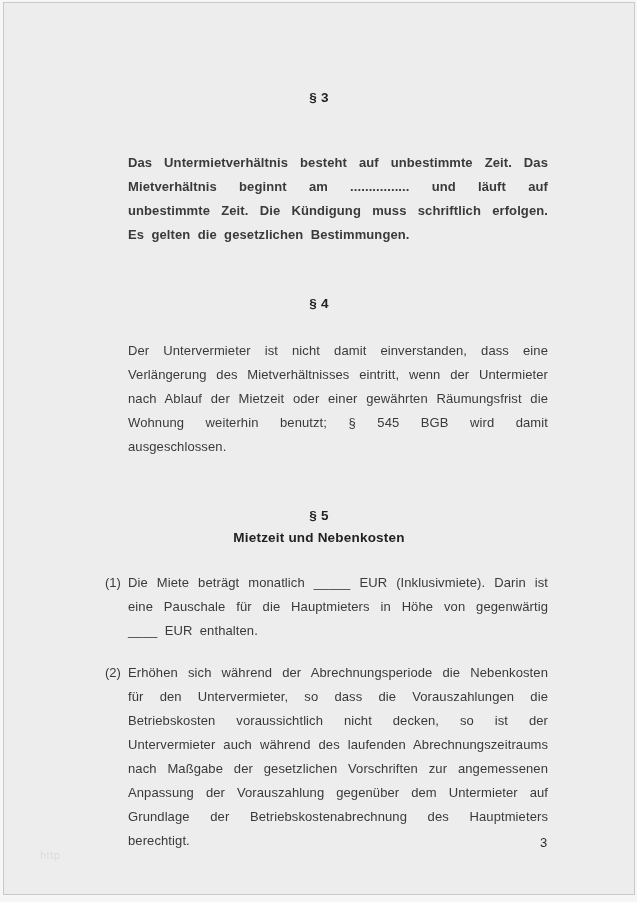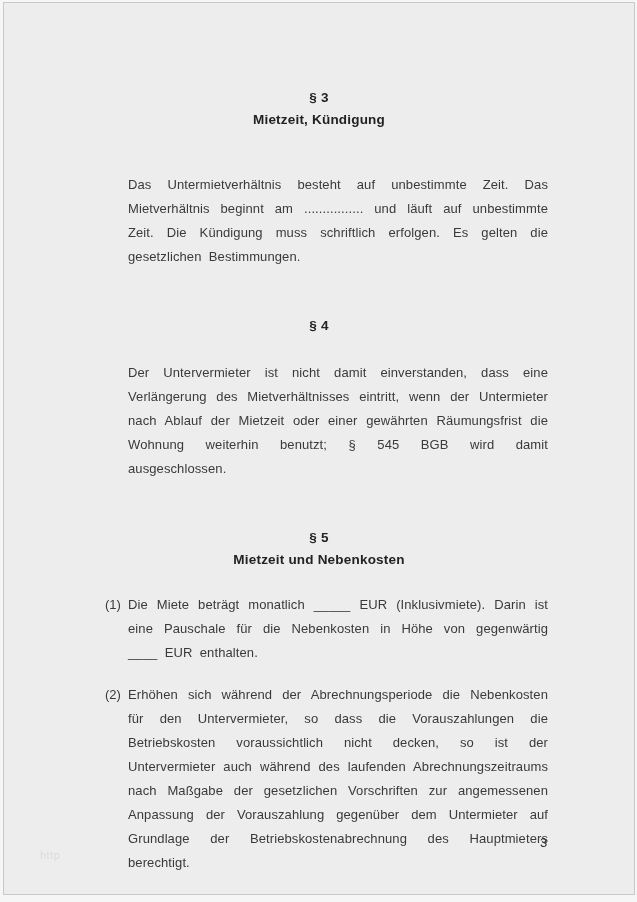--- a/index.html
+++ b/index.html
@@ -47,21 +47,21 @@
   .para {
     margin: 0 0 0 23px;
     font-size: 13px;
     line-height: 24px;
     text-align: justify;
     text-align-last: left;
     word-spacing: 0.28em;
     letter-spacing: 0.1px;
     color: #3a3a3a;
   }
-  .sec3 .para { margin-top: 42px; }
+  .sec3 .para { margin-top: 42px; font-weight: bold; }
   .sec4 .para { margin-top: 24px; }
   .sec4 { margin-top: 46px; }
   .sec5 { margin-top: 46px; }
   .items { margin-top: 22px; }
   .numbered-item {
     display: flex;
     margin-bottom: 18px;
   }
   .numbered-item .marker {
     flex: 0 0 23px;
@@ -96,37 +96,36 @@
   }
 </style>
 </head>
 <body>
 
 <div class="page">
   <div class="content">
 
     <div class="sec3">
       <div class="section-heading">§ 3</div>
-      <div class="section-title">Mietzeit, Kündigung</div>
       <p class="para">Das Untermietverhältnis besteht auf unbestimmte Zeit. Das Mietverhältnis beginnt am ................ und läuft auf unbestimmte Zeit. Die Kündigung muss schriftlich erfolgen. Es gelten die gesetzlichen Bestimmungen.</p>
     </div>
 
     <div class="sec4">
       <div class="section-heading">§ 4</div>
       <p class="para">Der Untervermieter ist nicht damit einverstanden, dass eine Verlängerung des Mietverhältnisses eintritt, wenn der Untermieter nach Ablauf der Mietzeit oder einer gewährten Räumungsfrist die Wohnung weiterhin benutzt; § 545 BGB wird damit ausgeschlossen.</p>
     </div>
 
     <div class="sec5">
       <div class="section-heading">§ 5</div>
       <div class="section-title">Mietzeit und Nebenkosten</div>
 
       <div class="items">
         <div class="numbered-item">
           <span class="marker">(1)</span>
-          <span class="item-text">Die Miete beträgt monatlich _____ EUR (Inklusivmiete). Darin ist eine Pauschale für die Nebenkosten in Höhe von gegenwärtig ____ EUR enthalten.</span>
+          <span class="item-text">Die Miete beträgt monatlich _____ EUR (Inklusivmiete). Darin ist eine Pauschale für die Hauptmieters in Höhe von gegenwärtig ____ EUR enthalten.</span>
         </div>
         <div class="numbered-item">
           <span class="marker">(2)</span>
           <span class="item-text">Erhöhen sich während der Abrechnungsperiode die Nebenkosten für den Untervermieter, so dass die Vorauszahlungen die Betriebskosten voraussichtlich nicht decken, so ist der Untervermieter auch während des laufenden Abrechnungszeitraums nach Maßgabe der gesetzlichen Vorschriften zur angemessenen Anpassung der Vorauszahlung gegenüber dem Untermieter auf Grundlage der Betriebskostenabrechnung des Hauptmieters berechtigt.</span>
         </div>
       </div>
     </div>
 
   </div>
 

